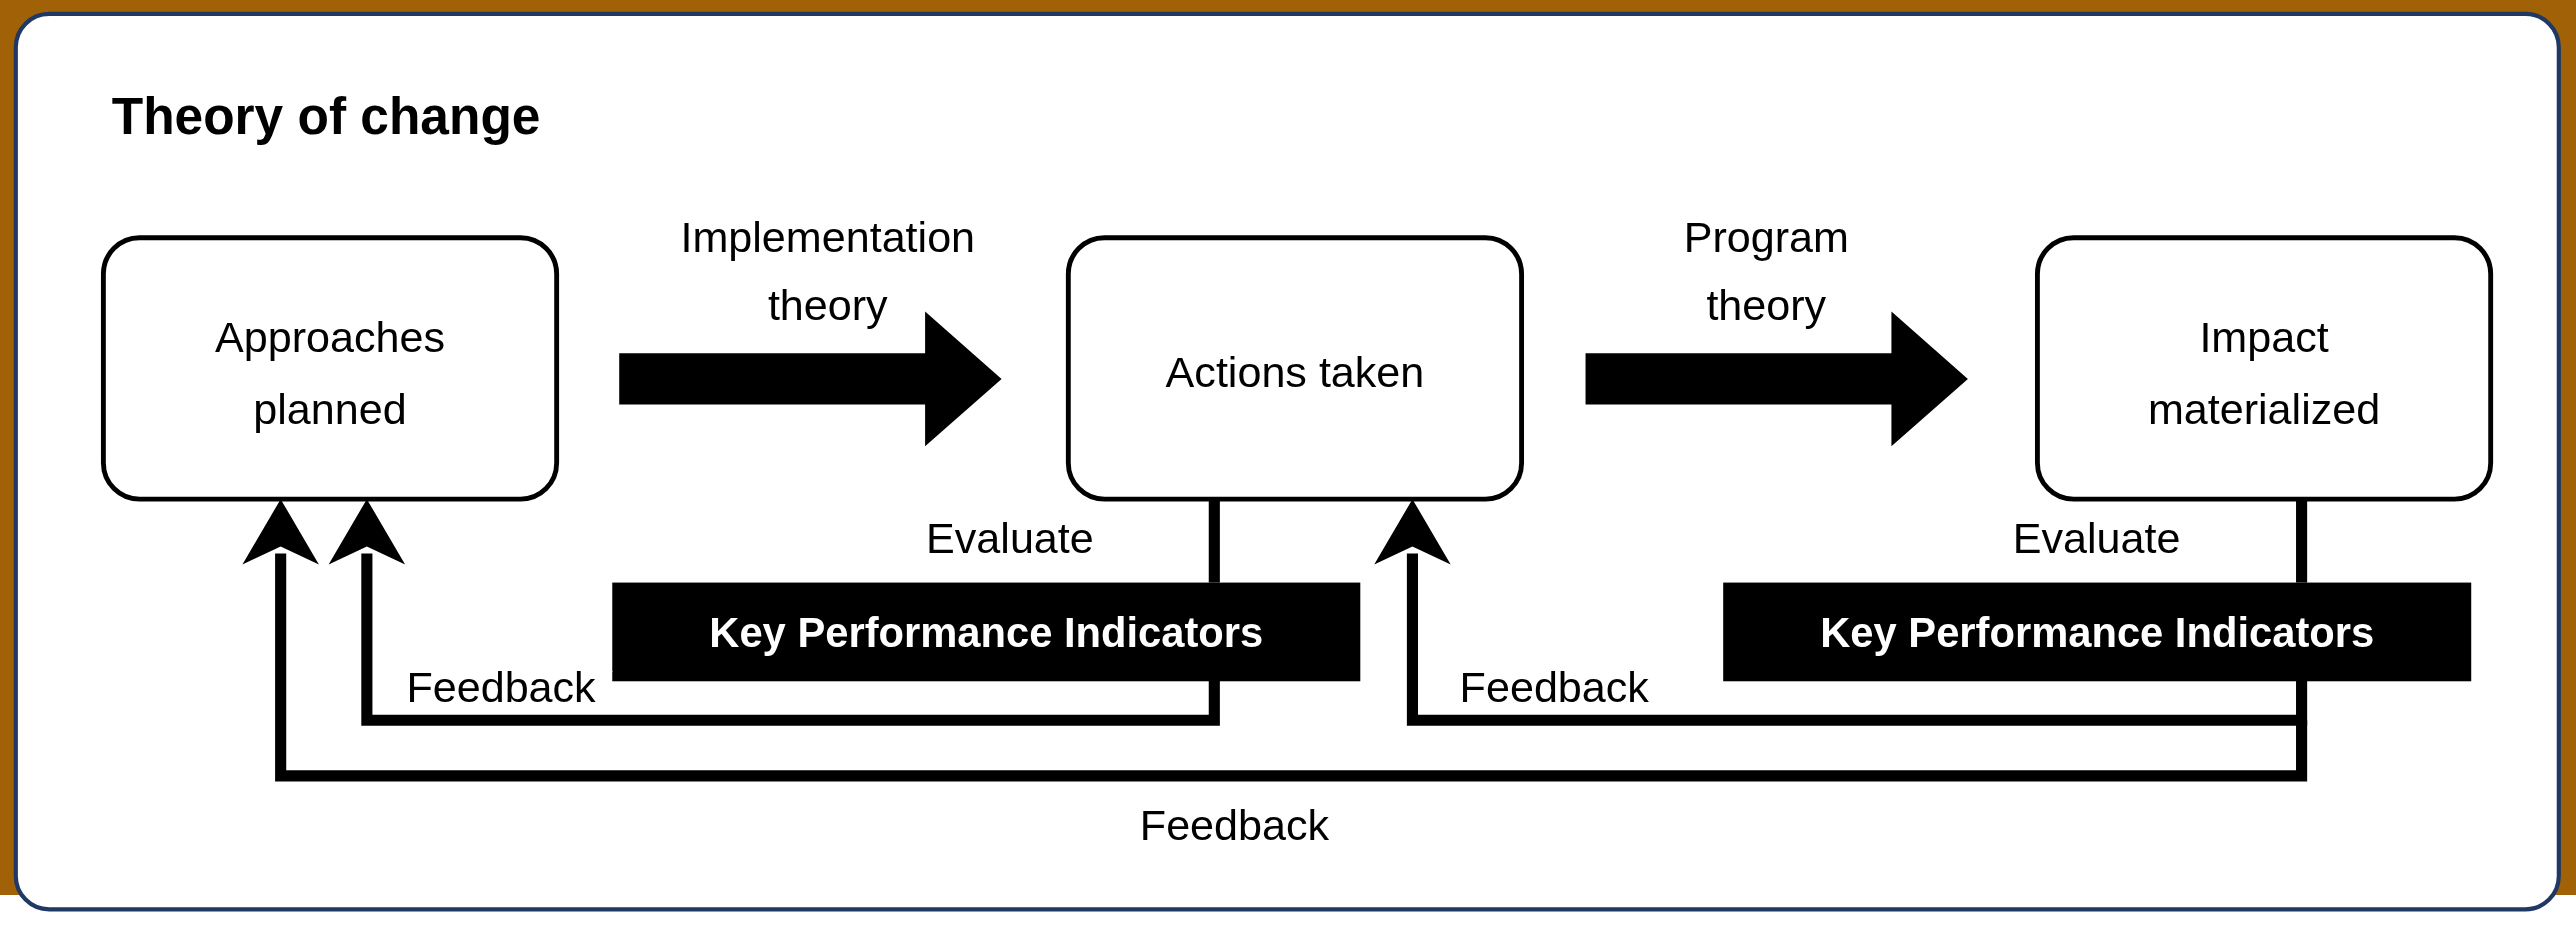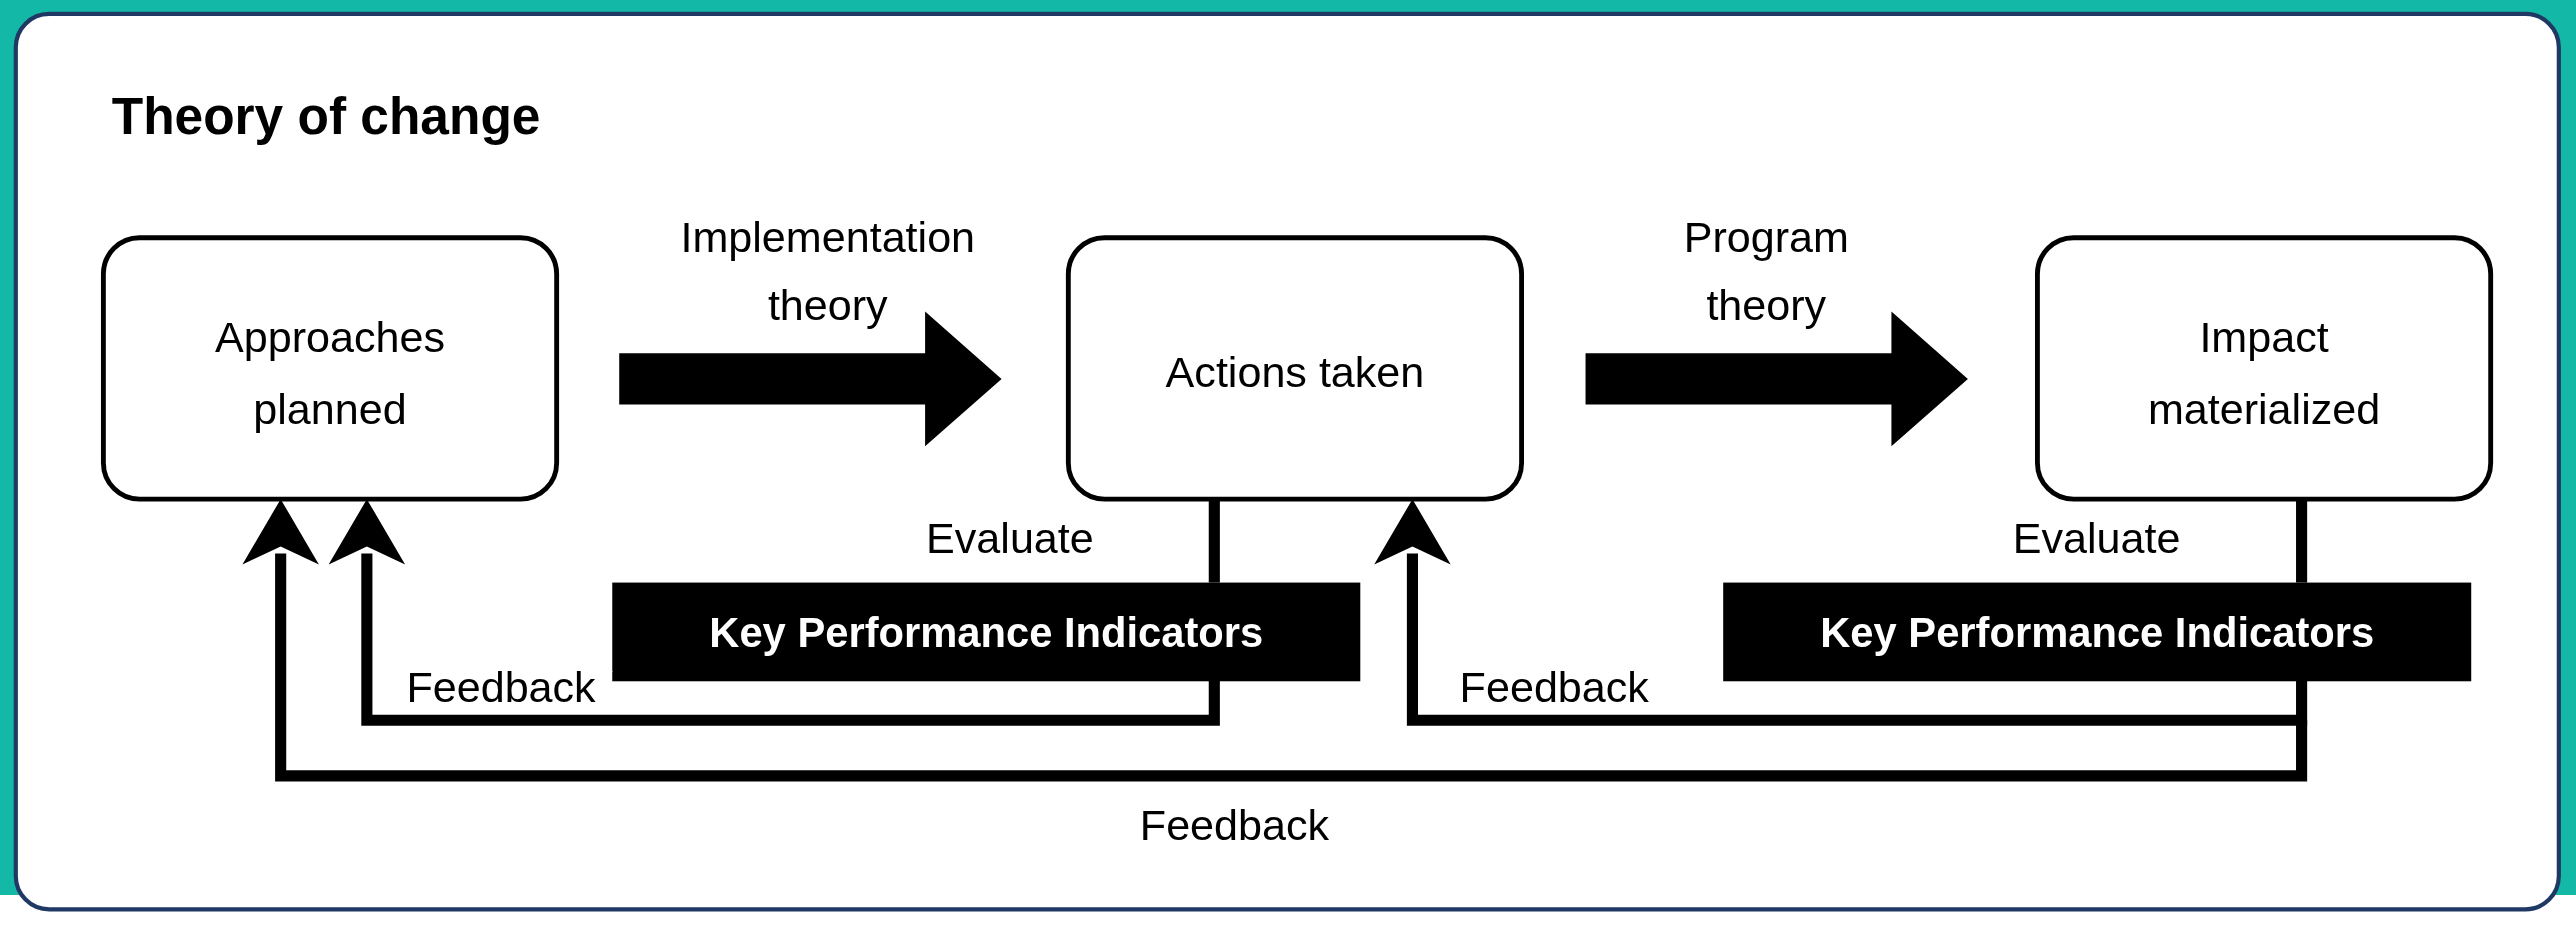--- a/index.html
+++ b/index.html
@@ -10,21 +10,21 @@
   body {
     width: 2576px;
     height: 926px;
     font-family: "Liberation Sans", sans-serif;
     overflow: hidden;
   }
   #canvas {
     position: relative;
     width: 2576px;
     height: 895px;
-    background: #14b8a6;
+    background: #a16207;
   }
   #diagram-svg {
     position: absolute;
     left: 0;
     top: 0;
     width: 2576px;
     height: 926px;
   }
   .node-label,
   .edge-label,

